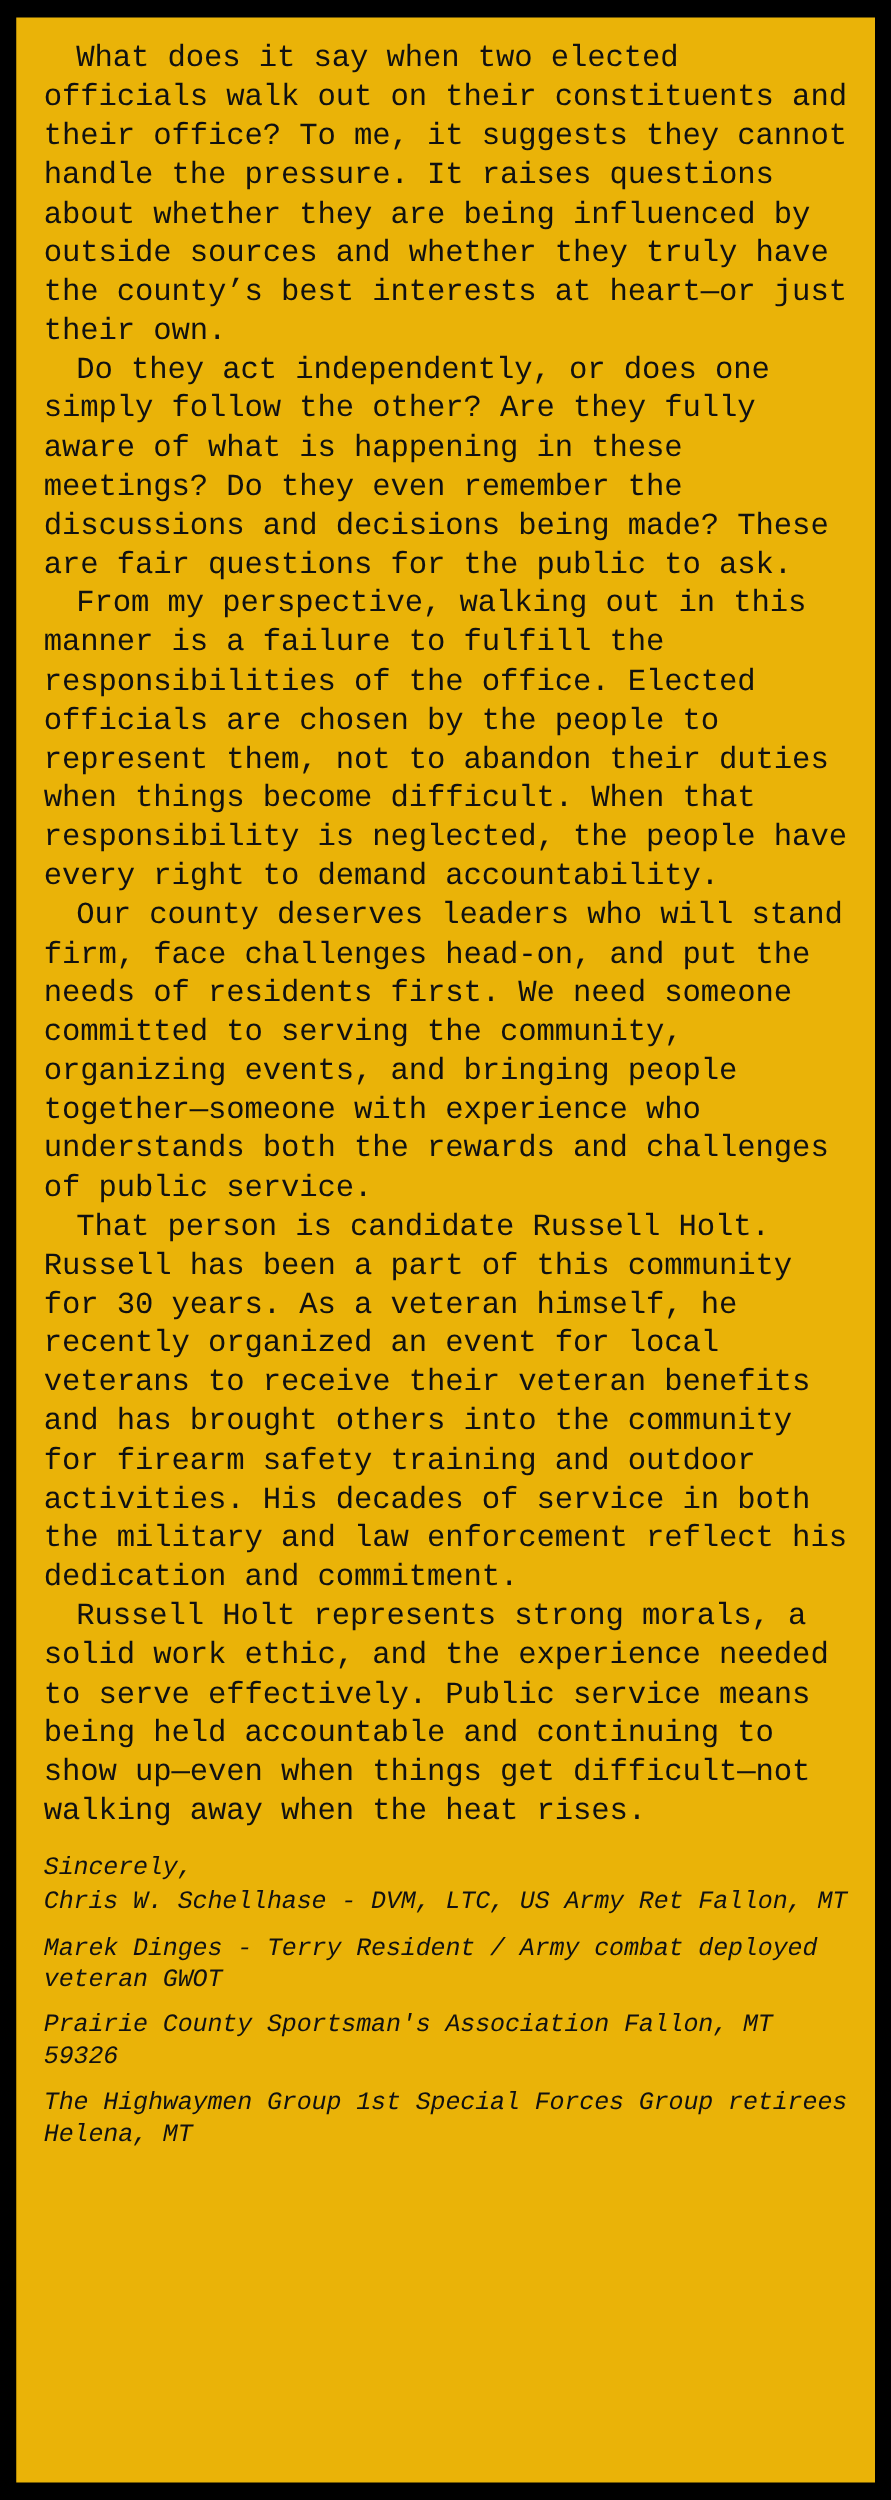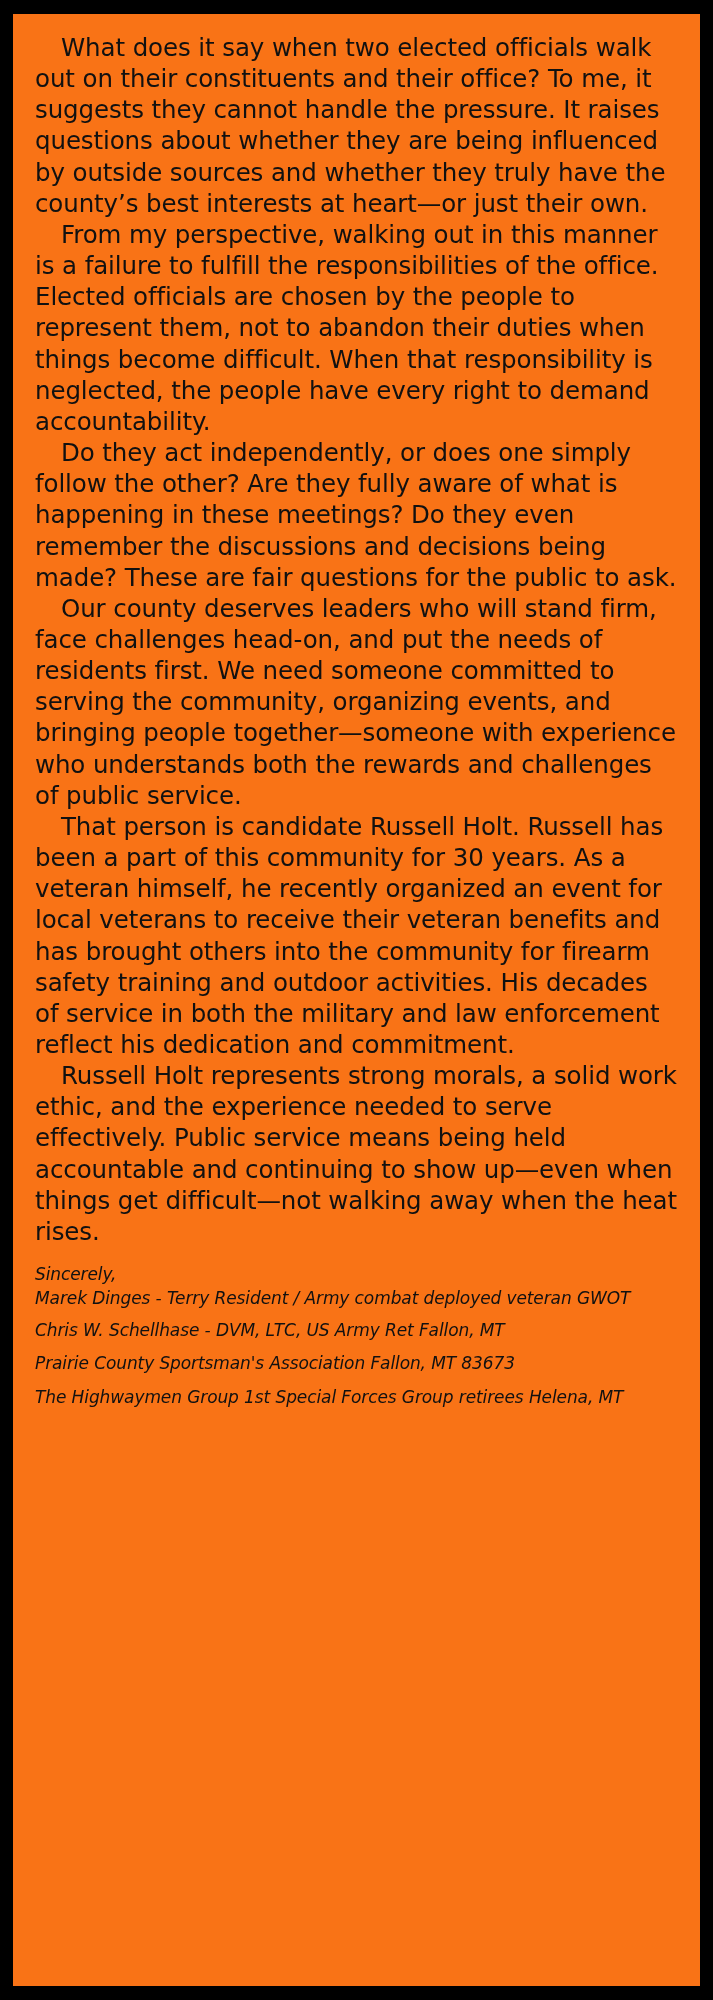--- a/index.html
+++ b/index.html
@@ -13,67 +13,68 @@
     font-family: "DejaVu Sans", sans-serif;
   }
   .page {
     width: 713px;
     min-height: 2000px;
     box-sizing: border-box;
     background: #000000;
     padding: 14px 13px;
   }
   .sheet {
-    background: #f97316;
+    background: #eab308;
     box-sizing: border-box;
     width: 100%;
     min-height: 1972px;
     padding: 18px 22px 24px 22px;
+    font-family: Liberation Mono, monospace;
   }
   p.body-par {
     margin: 0;
     font-size: 24.5px;
     line-height: 1.272;
     color: #111111;
     text-indent: 26px;
     letter-spacing: -0.1px;
   }
   .sig-block {
     margin-top: 17px;
   }
   p.sig-line {
     margin: 0 0 12px 0;
-    font-size: 17px;
+    font-size: 20px;
     line-height: 1.26;
     color: #111111;
     font-style: italic;
     letter-spacing: -0.1px;
   }
   p.sig-name {
     margin: 0 0 11px 0;
   }
   p.sincerely {
     margin: 0 0 2px 0;
   }
 </style>
 </head>
 <body>
 
 <div class="page">
   <div class="sheet">
 
     <p class="body-par">What does it say when two elected officials walk out on their constituents and their office? To me, it suggests they cannot handle the pressure. It raises questions about whether they are being influenced by outside sources and whether they truly have the county’s best interests at heart—or just their own.</p>
+    <p class="body-par">Do they act independently, or does one simply follow the other? Are they fully aware of what is happening in these meetings? Do they even remember the discussions and decisions being made? These are fair questions for the public to ask.</p>
     <p class="body-par">From my perspective, walking out in this manner is a failure to fulfill the responsibilities of the office. Elected officials are chosen by the people to represent them, not to abandon their duties when things become difficult. When that responsibility is neglected, the people have every right to demand accountability.</p>
-    <p class="body-par">Do they act independently, or does one simply follow the other? Are they fully aware of what is happening in these meetings? Do they even remember the discussions and decisions being made? These are fair questions for the public to ask.</p>
     <p class="body-par">Our county deserves leaders who will stand firm, face challenges head-on, and put the needs of residents first. We need someone committed to serving the community, organizing events, and bringing people together—someone with experience who understands both the rewards and challenges of public service.</p>
     <p class="body-par">That person is candidate Russell Holt. Russell has been a part of this community for 30 years. As a veteran himself, he recently organized an event for local veterans to receive their veteran benefits and has brought others into the community for firearm safety training and outdoor activities. His decades of service in both the military and law enforcement reflect his dedication and commitment.</p>
     <p class="body-par">Russell Holt represents strong morals, a solid work ethic, and the experience needed to serve effectively. Public service means being held accountable and continuing to show up—even when things get difficult—not walking away when the heat rises.</p>
 
     <div class="sig-block">
       <p class="sig-line sincerely">Sincerely,</p>
+      <p class="sig-line">Chris W. Schellhase - DVM, LTC, US Army Ret Fallon, MT</p>
       <p class="sig-line sig-name">Marek Dinges - Terry Resident / Army combat deployed veteran GWOT</p>
-      <p class="sig-line">Chris W. Schellhase - DVM, LTC, US Army Ret Fallon, MT</p>
-      <p class="sig-line">Prairie County Sportsman's Association Fallon, MT 83673</p>
+      <p class="sig-line">Prairie County Sportsman's Association Fallon, MT 59326</p>
       <p class="sig-line">The Highwaymen Group 1st Special Forces Group retirees Helena, MT</p>
     </div>
 
   </div>
 </div>
 
 </body></html>

